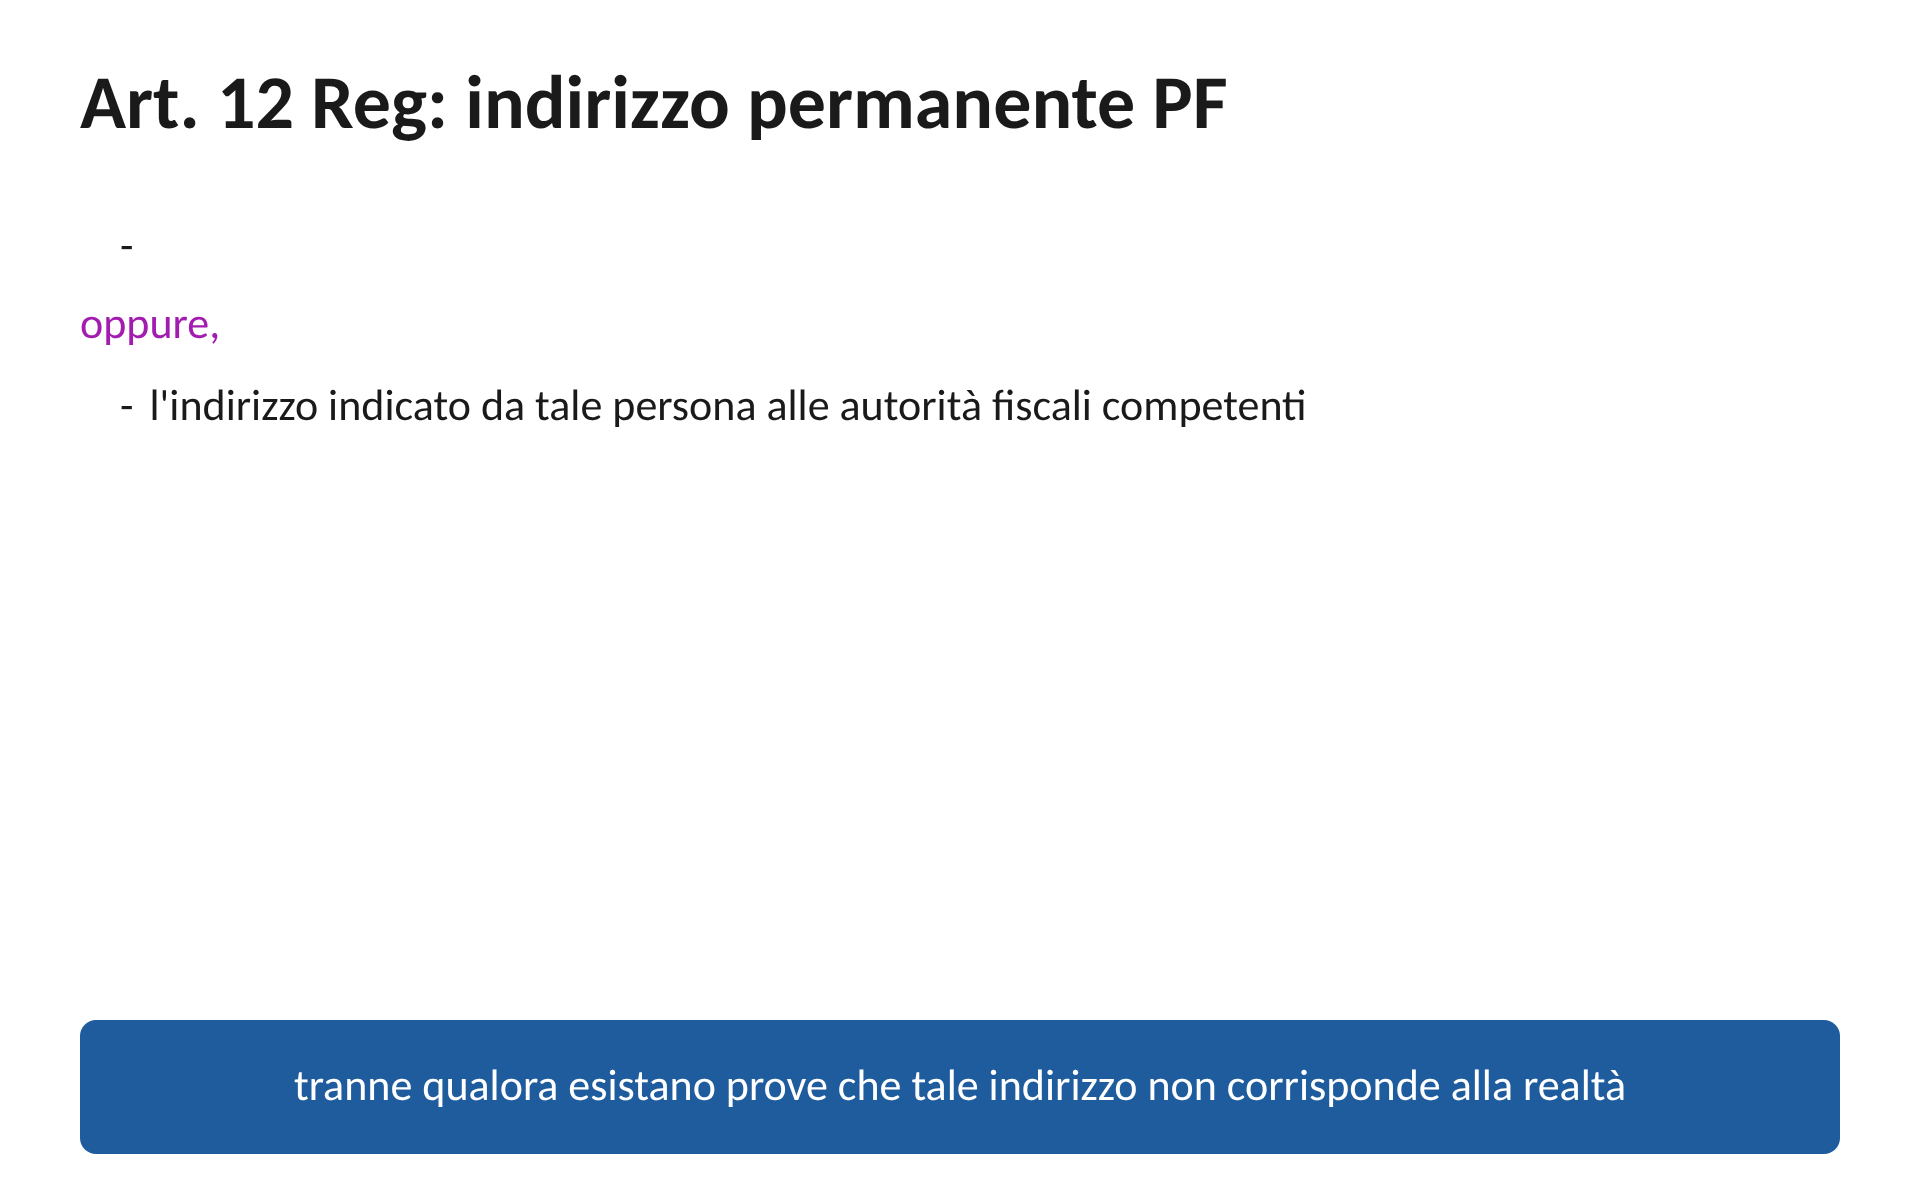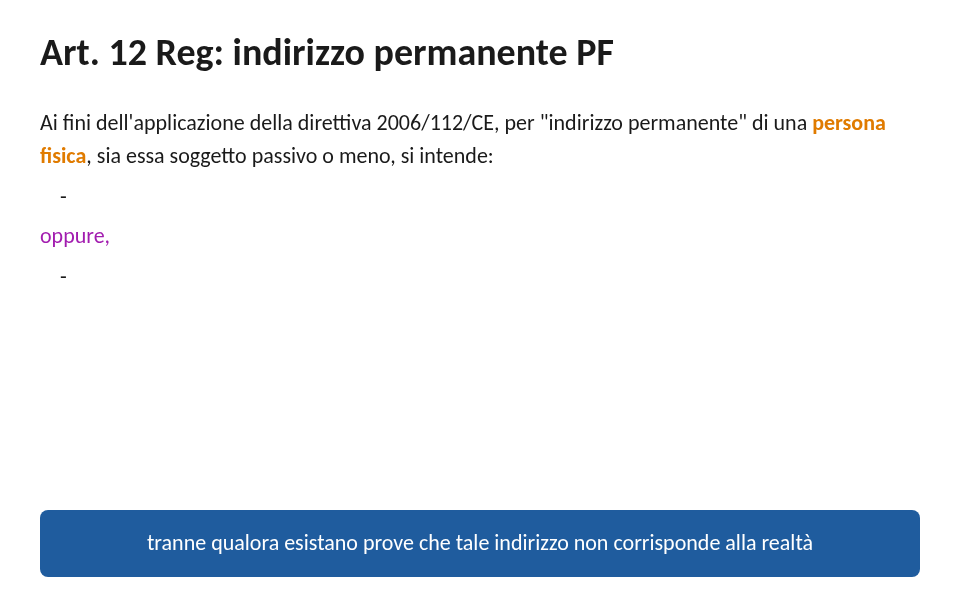--- a/index.html
+++ b/index.html
@@ -92,32 +92,30 @@
     }
   </style>
 </head>
 <body>
 
 <div class="slide-container">
   <div class="content-area">
     <div class="title">Art. 12 Reg: indirizzo permanente PF</div>
 
     <div class="body-text">
-      <p>
-        <span>Ai fini dell'applicazione della direttiva 2006/112/CE, per "indirizzo permanente" di una </span><span class="highlight-orange">persona fisica</span><span>, sia essa soggetto passivo o meno, si intende:</span>
-      </p>
 
       <div class="bullet-item">
         <span class="bullet-dash">-</span>
       </div>
 
       <p class="oppure-line">oppure,</p>
 
       <div class="bullet-item">
         <span class="bullet-dash">-</span>
+        <span>l'indirizzo indicato da tale persona alle autorità fiscali competenti</span>
       </div>
     </div>
   </div>
 
   <div class="bottom-banner">
     <span class="bottom-banner-text">tranne qualora esistano prove che tale indirizzo non corrisponde alla realtà</span>
   </div>
 </div>
 
 </body></html>

